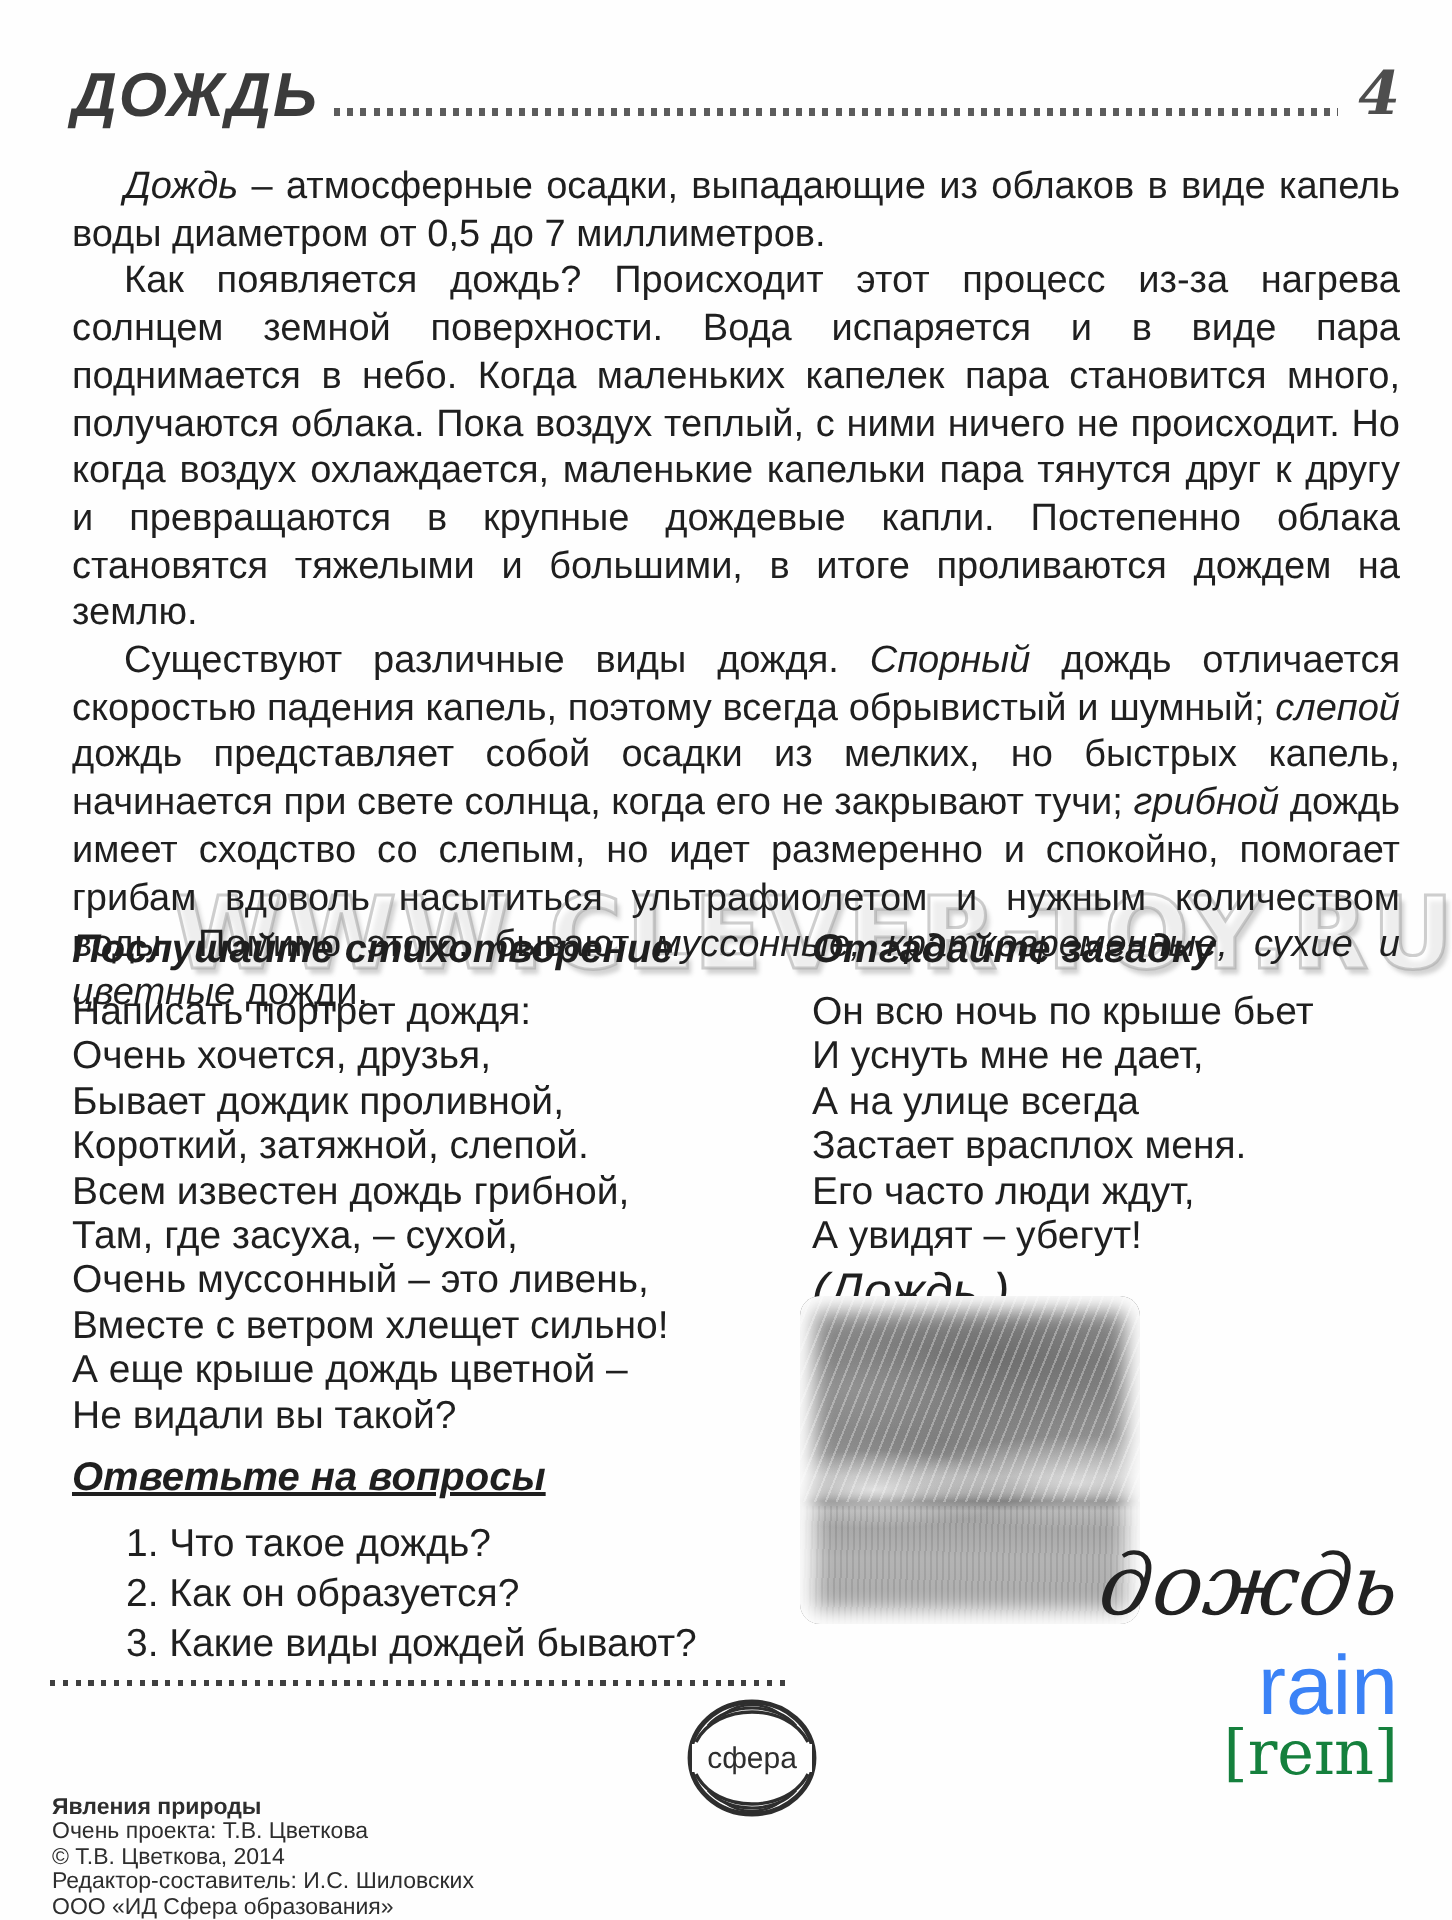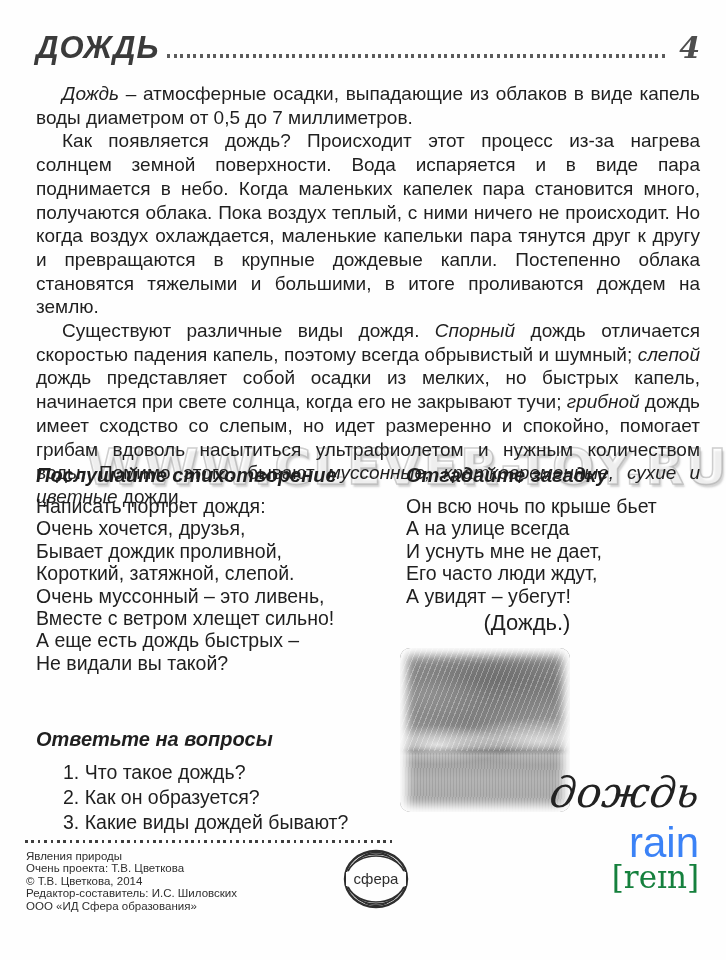--- a/index.html
+++ b/index.html
@@ -16,23 +16,23 @@
     font-size:30px;color:#4e4e4e;line-height:1;}
   
   .bodytext{position:absolute;left:36px;top:82px;width:664px;
     font-size:19px;line-height:23.7px;text-align:justify;z-index:2;}
   .bodytext p{margin:0;text-indent:26px;}
   
   .col-left{position:absolute;left:36px;top:452px;width:340px;z-index:2;}
   .col-right{position:absolute;left:406px;top:452px;width:300px;z-index:2;}
   .sec-heading{font-size:20px;font-weight:bold;font-style:italic;margin:12px 0 8px 0;}
   .poem-line,.riddle-line{font-size:19.5px;line-height:22.4px;}
-  .riddle-answer{font-size:22px;text-align:center;padding-right:58px;margin-top:3px;}
+  .riddle-answer{font-style:italic;font-size:25px;text-align:left;padding-right:58px;margin-top:3px;}
   .questions{position:absolute;left:36px;top:716px;width:340px;z-index:2;}
-  .questions .sec-heading{margin-bottom:9px;}
+  .questions .sec-heading{margin-bottom:9px;text-decoration:underline;}
   .question-line{font-size:19.5px;line-height:25px;margin-left:27px;}
   
   .photo{position:absolute;left:400px;top:648px;width:170px;height:164px;
     border-radius:10px;overflow:hidden;z-index:2;}
   .photo-img{position:absolute;inset:0;background:
     radial-gradient(120px 34px at 82% 57%, rgba(228,228,228,.85), rgba(228,228,228,0) 70%),
     radial-gradient(100px 28px at 22% 59%, rgba(235,235,235,.9), rgba(235,235,235,0) 70%),
     radial-gradient(90px 34px at 14% 28%, rgba(148,148,148,.8), rgba(148,148,148,0) 72%),
     radial-gradient(130px 52px at 58% 18%, rgba(108,108,108,.9), rgba(108,108,108,0) 75%),
     radial-gradient(110px 40px at 42% 44%, rgba(122,122,122,.85), rgba(122,122,122,0) 75%),
@@ -49,21 +49,21 @@
     color:#222;transform:skewX(-6deg);}
   .word-english{position:absolute;right:27px;top:822px;z-index:2;
     font-size:42px;font-weight:normal;line-height:1;color:#3b82f6;}
   .word-transcription{position:absolute;right:27px;top:862px;z-index:2;
     font-family:"DejaVu Serif",serif;font-size:31px;line-height:1;color:#15803d;}
   
   .footer-rule{position:absolute;left:25px;top:840px;width:368px;height:3px;z-index:2;
     background:repeating-linear-gradient(90deg,#3f3f3f 0 2.6px,transparent 2.6px 6.4px);}
   .footer-text{position:absolute;left:26px;top:850px;z-index:2;
     font-size:11.5px;line-height:12.4px;color:#2e2e2e;}
-  .footer-line:first-child{font-weight:normal;}
+  .footer-line:first-child{font-weight:bold;margin-top:48px;}
   .logo{position:absolute;left:342px;top:849px;width:68px;height:60px;z-index:2;}
   
   .watermark{position:absolute;left:86px;top:438px;z-index:1;white-space:nowrap;
     font-family:"DejaVu Sans",sans-serif;font-weight:bold;font-size:50px;letter-spacing:2px;
     color:rgba(255,255,255,.62);-webkit-text-stroke:1.5px rgba(165,165,165,.55);
     text-shadow:2px 3px 2px rgba(110,110,110,.30);}
 </style>
 </head>
 <body>
 
@@ -83,33 +83,36 @@
     <p><span>Существуют различные виды дождя. </span><i>Спорный</i><span> дождь отличается скоростью падения капель, поэтому всегда обрывистый и шумный; </span><i>слепой</i><span> дождь представляет собой осадки из мелких, но быстрых капель, начинается при свете солнца, когда его не закрывают тучи; </span><i>грибной</i><span> дождь имеет сходство со слепым, но идет размеренно и спокойно, помогает грибам вдоволь насытиться ультрафиолетом и нужным количеством воды. Помимо этого, бывают </span><i>муссонные, кратковременные, сухие и цветные</i><span> дожди.</span></p>
   </div>
 
   <div class="col-left">
     <div class="sec-heading">Послушайте стихотворение</div>
     <div>
         <div class="poem-line">Написать портрет дождя:</div>
         <div class="poem-line">Очень хочется, друзья,</div>
         <div class="poem-line">Бывает дождик проливной,</div>
         <div class="poem-line">Короткий, затяжной, слепой.</div>
+        <div class="poem-line">Всем известен дождь грибной,</div>
+        <div class="poem-line">Там, где засуха, – сухой,</div>
         <div class="poem-line">Очень муссонный – это ливень,</div>
         <div class="poem-line">Вместе с ветром хлещет сильно!</div>
-        <div class="poem-line">А еще есть дождь быстрых –</div>
+        <div class="poem-line">А еще крыше дождь цветной –</div>
         <div class="poem-line">Не видали вы такой?</div>
       </div>
   </div>
 
   <div class="col-right">
     <div class="sec-heading">Отгадайте загадку</div>
     <div>
         <div class="riddle-line">Он всю ночь по крыше бьет</div>
+        <div class="riddle-line">И уснуть мне не дает,</div>
         <div class="riddle-line">А на улице всегда</div>
-        <div class="riddle-line">И уснуть мне не дает,</div>
+        <div class="riddle-line">Застает врасплох меня.</div>
         <div class="riddle-line">Его часто люди ждут,</div>
         <div class="riddle-line">А увидят – убегут!</div>
       </div>
     <div class="riddle-answer">(Дождь.)</div>
   </div>
 
   <div class="questions">
     <div class="sec-heading">Ответьте на вопросы</div>
     <div>
         <div class="question-line">1. Что такое дождь?</div>

